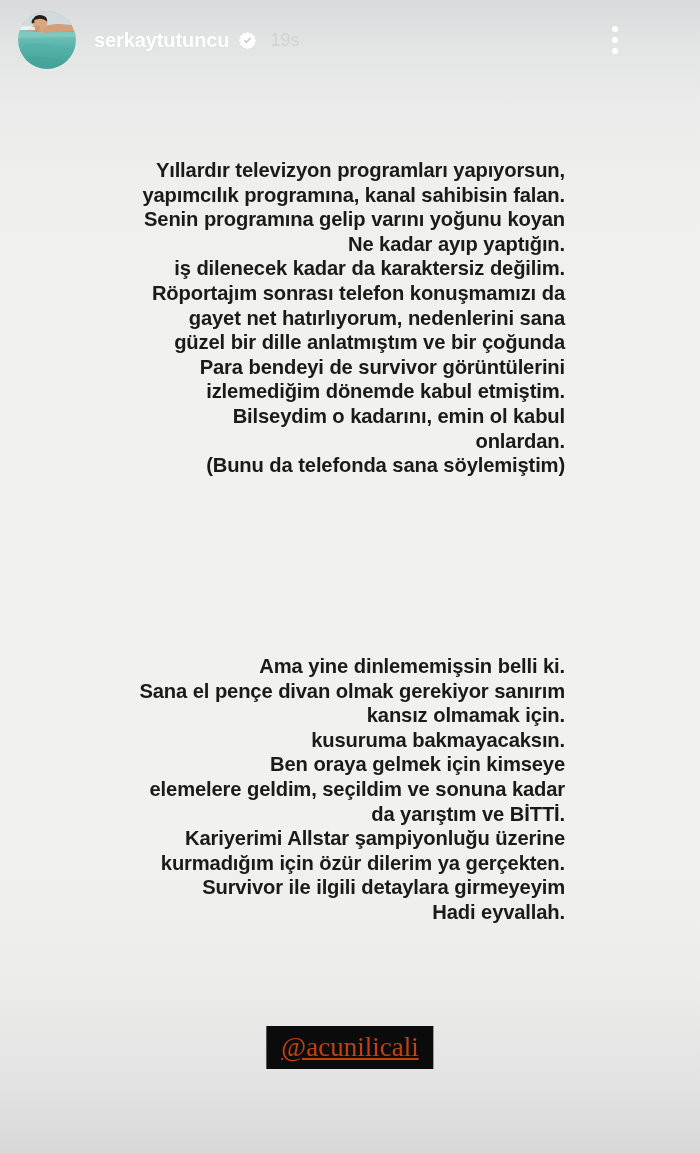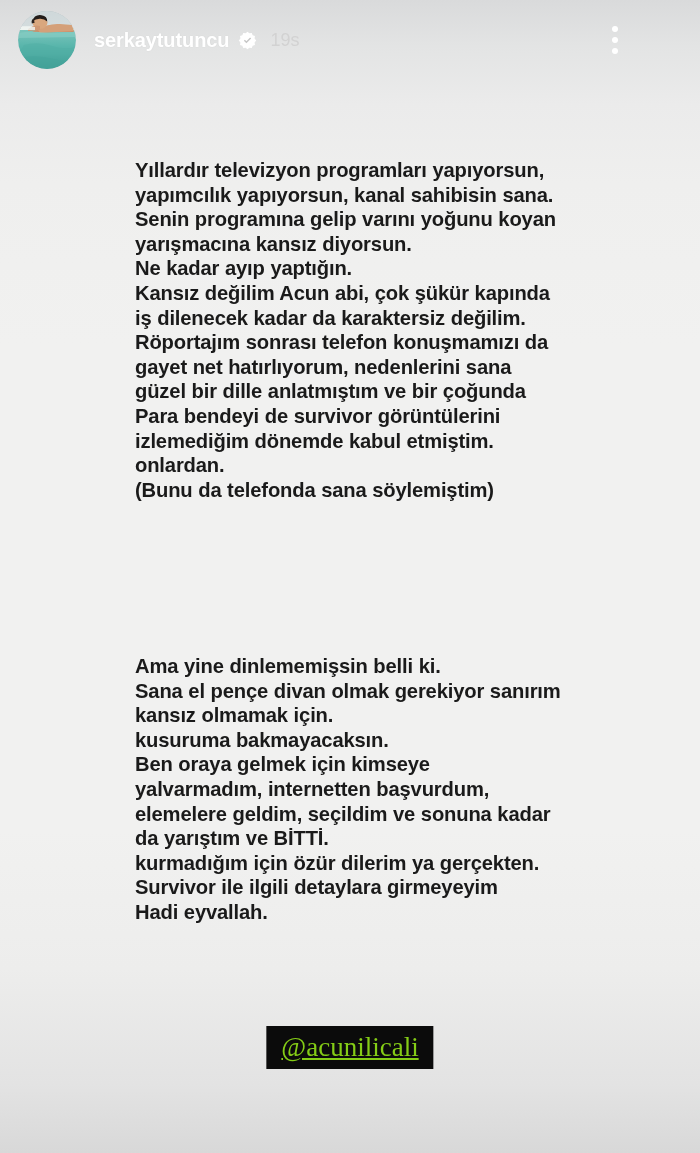--- a/index.html
+++ b/index.html
@@ -110,21 +110,21 @@
     border-radius: 50%;
     background: #ffffff;
   }
 
   
   .story-text {
     position: absolute;
     left: 50%;
     transform: translateX(-50%);
     width: 430px;
-    text-align: left;
+    text-align: right;
     color: #1a1a1a;
     font-weight: 700;
     font-size: 20.2px;
     line-height: 24.6px;
     letter-spacing: -0.15px;
     word-spacing: 0.2px;
   }
 
   .block-one { top: 158px; }
   .block-two { top: 654px; }
@@ -138,21 +138,21 @@
     transform: translateX(-50%);
     top: 1026px;
     background: #0b0b0b;
     padding: 6px 15px 7px 15px;
     display: inline-block;
   }
   .mention-text {
     font-family: "Liberation Serif", serif;
     font-size: 27px;
     line-height: 30px;
-    color: #84cc16;
+    color: #c2410c;
     text-decoration: underline;
     text-underline-offset: 2px;
     text-decoration-thickness: 1.5px;
     white-space: nowrap;
     display: block;
   }
 </style>
 </head>
 <body>
 
@@ -207,44 +207,43 @@
 
     <div class="more-menu">
       <span></span>
       <span></span>
       <span></span>
     </div>
   </div>
 
   <div class="story-text block-one">
       <p>Yıllardır televizyon programları yapıyorsun,</p>
-      <p>yapımcılık yapıyorsun, kanal sahibisin sana.</p>
+      <p>yapımcılık programına, kanal sahibisin falan.</p>
       <p>Senin programına gelip varını yoğunu koyan</p>
-      <p>yarışmacına kansız diyorsun.</p>
       <p>Ne kadar ayıp yaptığın.</p>
-      <p>Kansız değilim Acun abi, çok şükür kapında</p>
       <p>iş dilenecek kadar da karaktersiz değilim.</p>
       <p>Röportajım sonrası telefon konuşmamızı da</p>
       <p>gayet net hatırlıyorum, nedenlerini sana</p>
       <p>güzel bir dille anlatmıştım ve bir çoğunda</p>
       <p>Para bendeyi de survivor görüntülerini</p>
       <p>izlemediğim dönemde kabul etmiştim.</p>
+      <p>Bilseydim o kadarını, emin ol kabul</p>
       <p>onlardan.</p>
       <p>(Bunu da telefonda sana söylemiştim)</p>
     </div>
 
   <div class="story-text block-two">
       <p>Ama yine dinlememişsin belli ki.</p>
       <p>Sana el pençe divan olmak gerekiyor sanırım</p>
       <p>kansız olmamak için.</p>
       <p>kusuruma bakmayacaksın.</p>
       <p>Ben oraya gelmek için kimseye</p>
-      <p>yalvarmadım, internetten başvurdum,</p>
       <p>elemelere geldim, seçildim ve sonuna kadar</p>
       <p>da yarıştım ve BİTTİ.</p>
+      <p>Kariyerimi Allstar şampiyonluğu üzerine</p>
       <p>kurmadığım için özür dilerim ya gerçekten.</p>
       <p>Survivor ile ilgili detaylara girmeyeyim</p>
       <p>Hadi eyvallah.</p>
     </div>
 
   <div class="mention-sticker">
     <span class="mention-text">@acunilicali</span>
   </div>
 
 </div>

